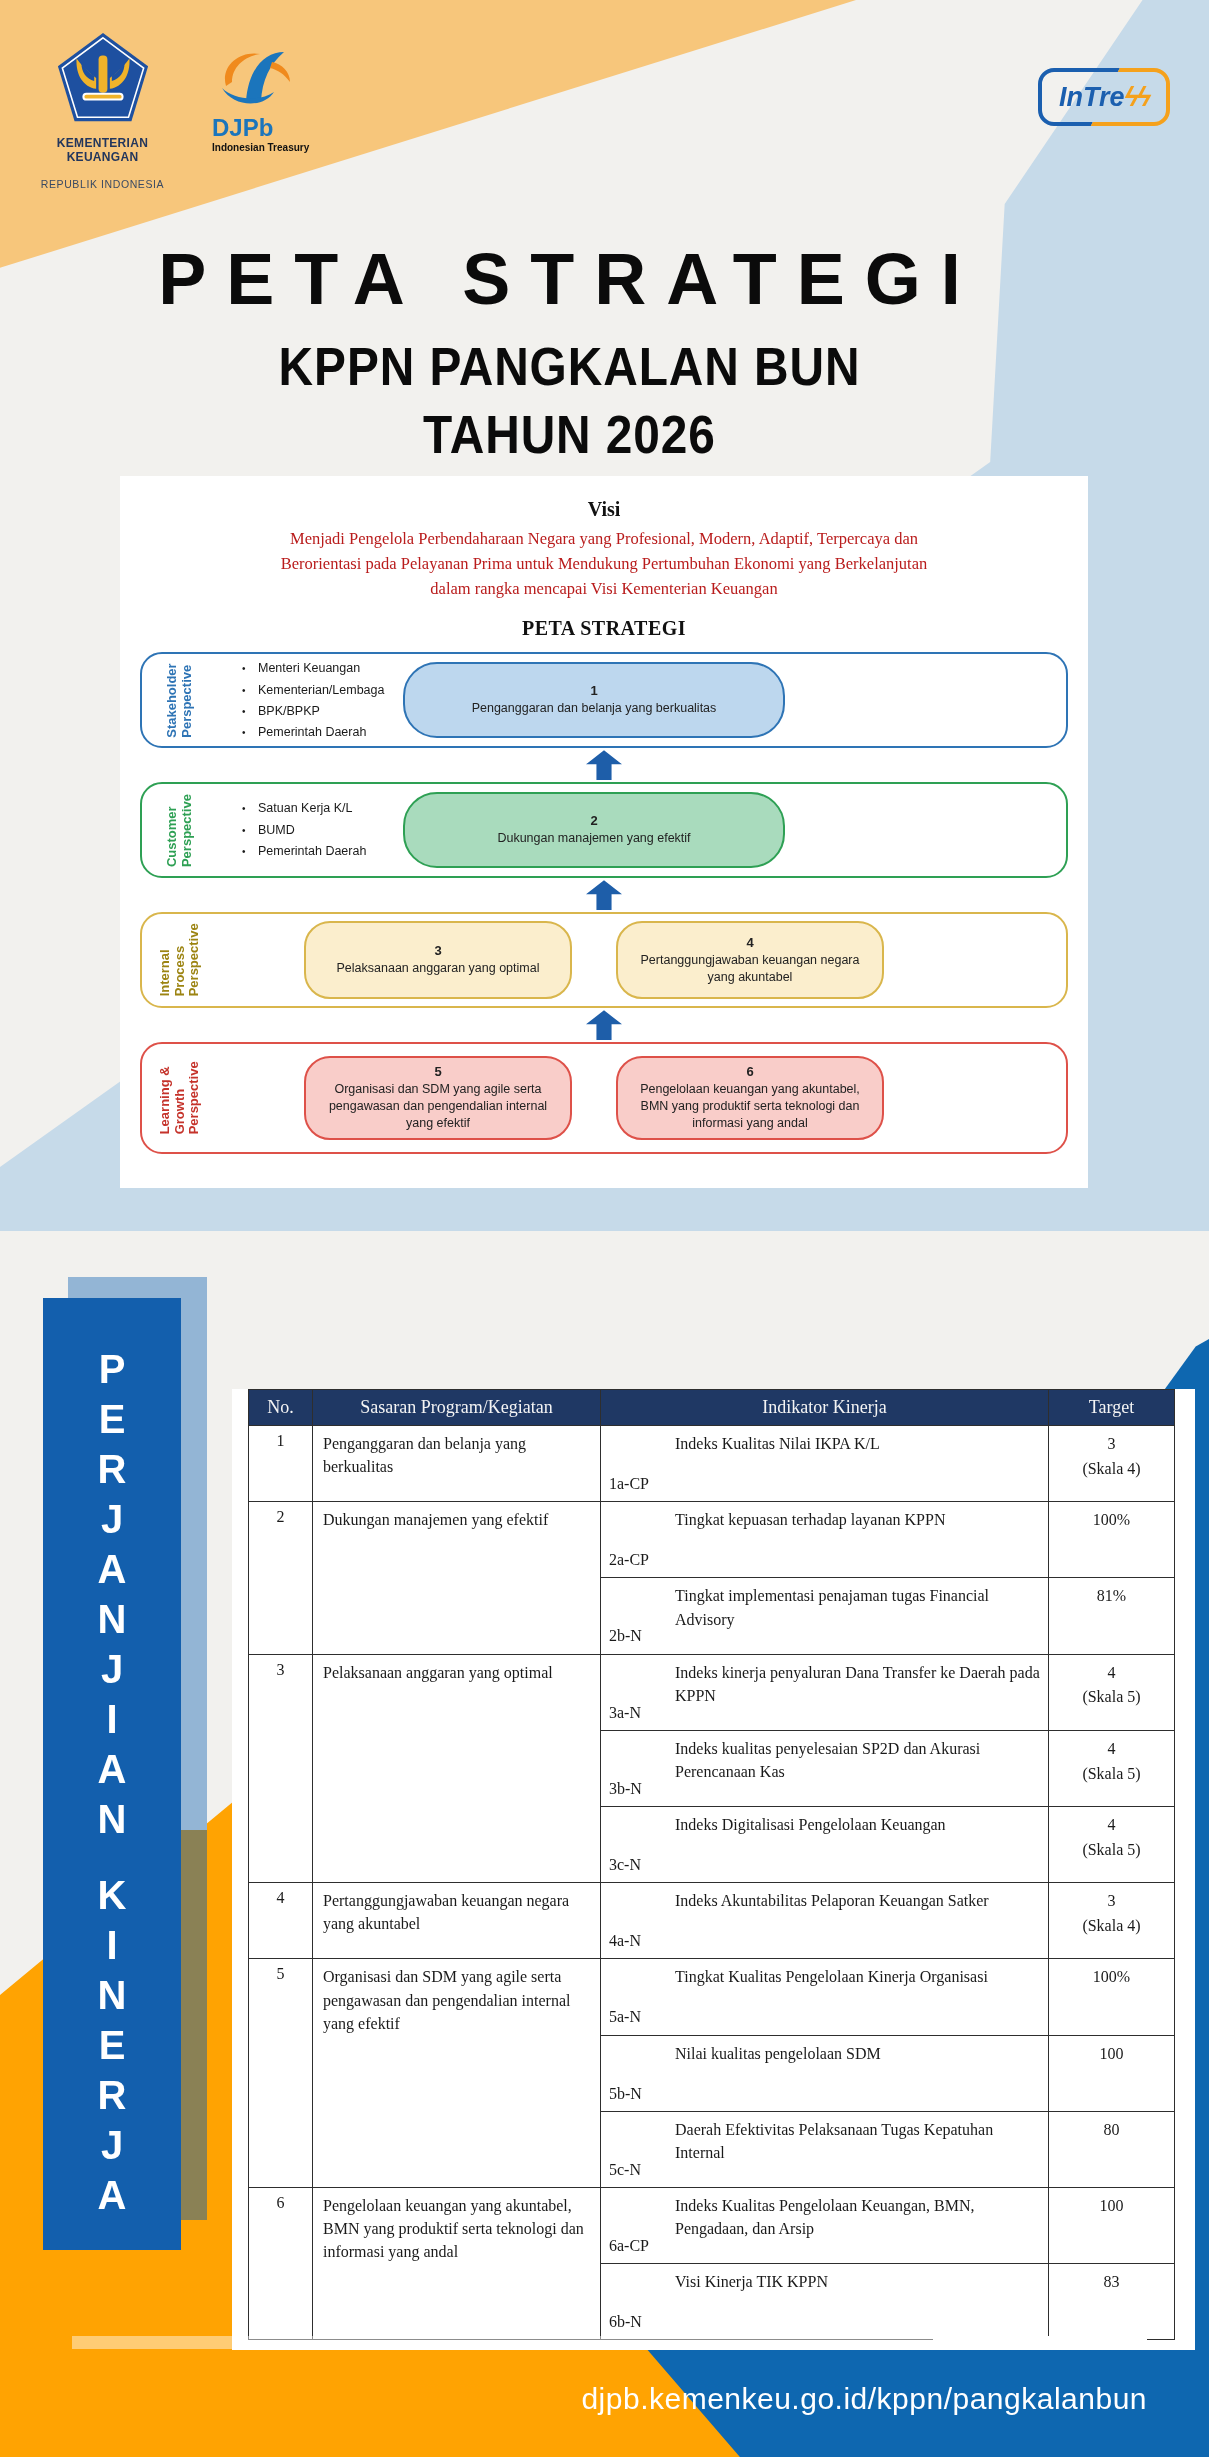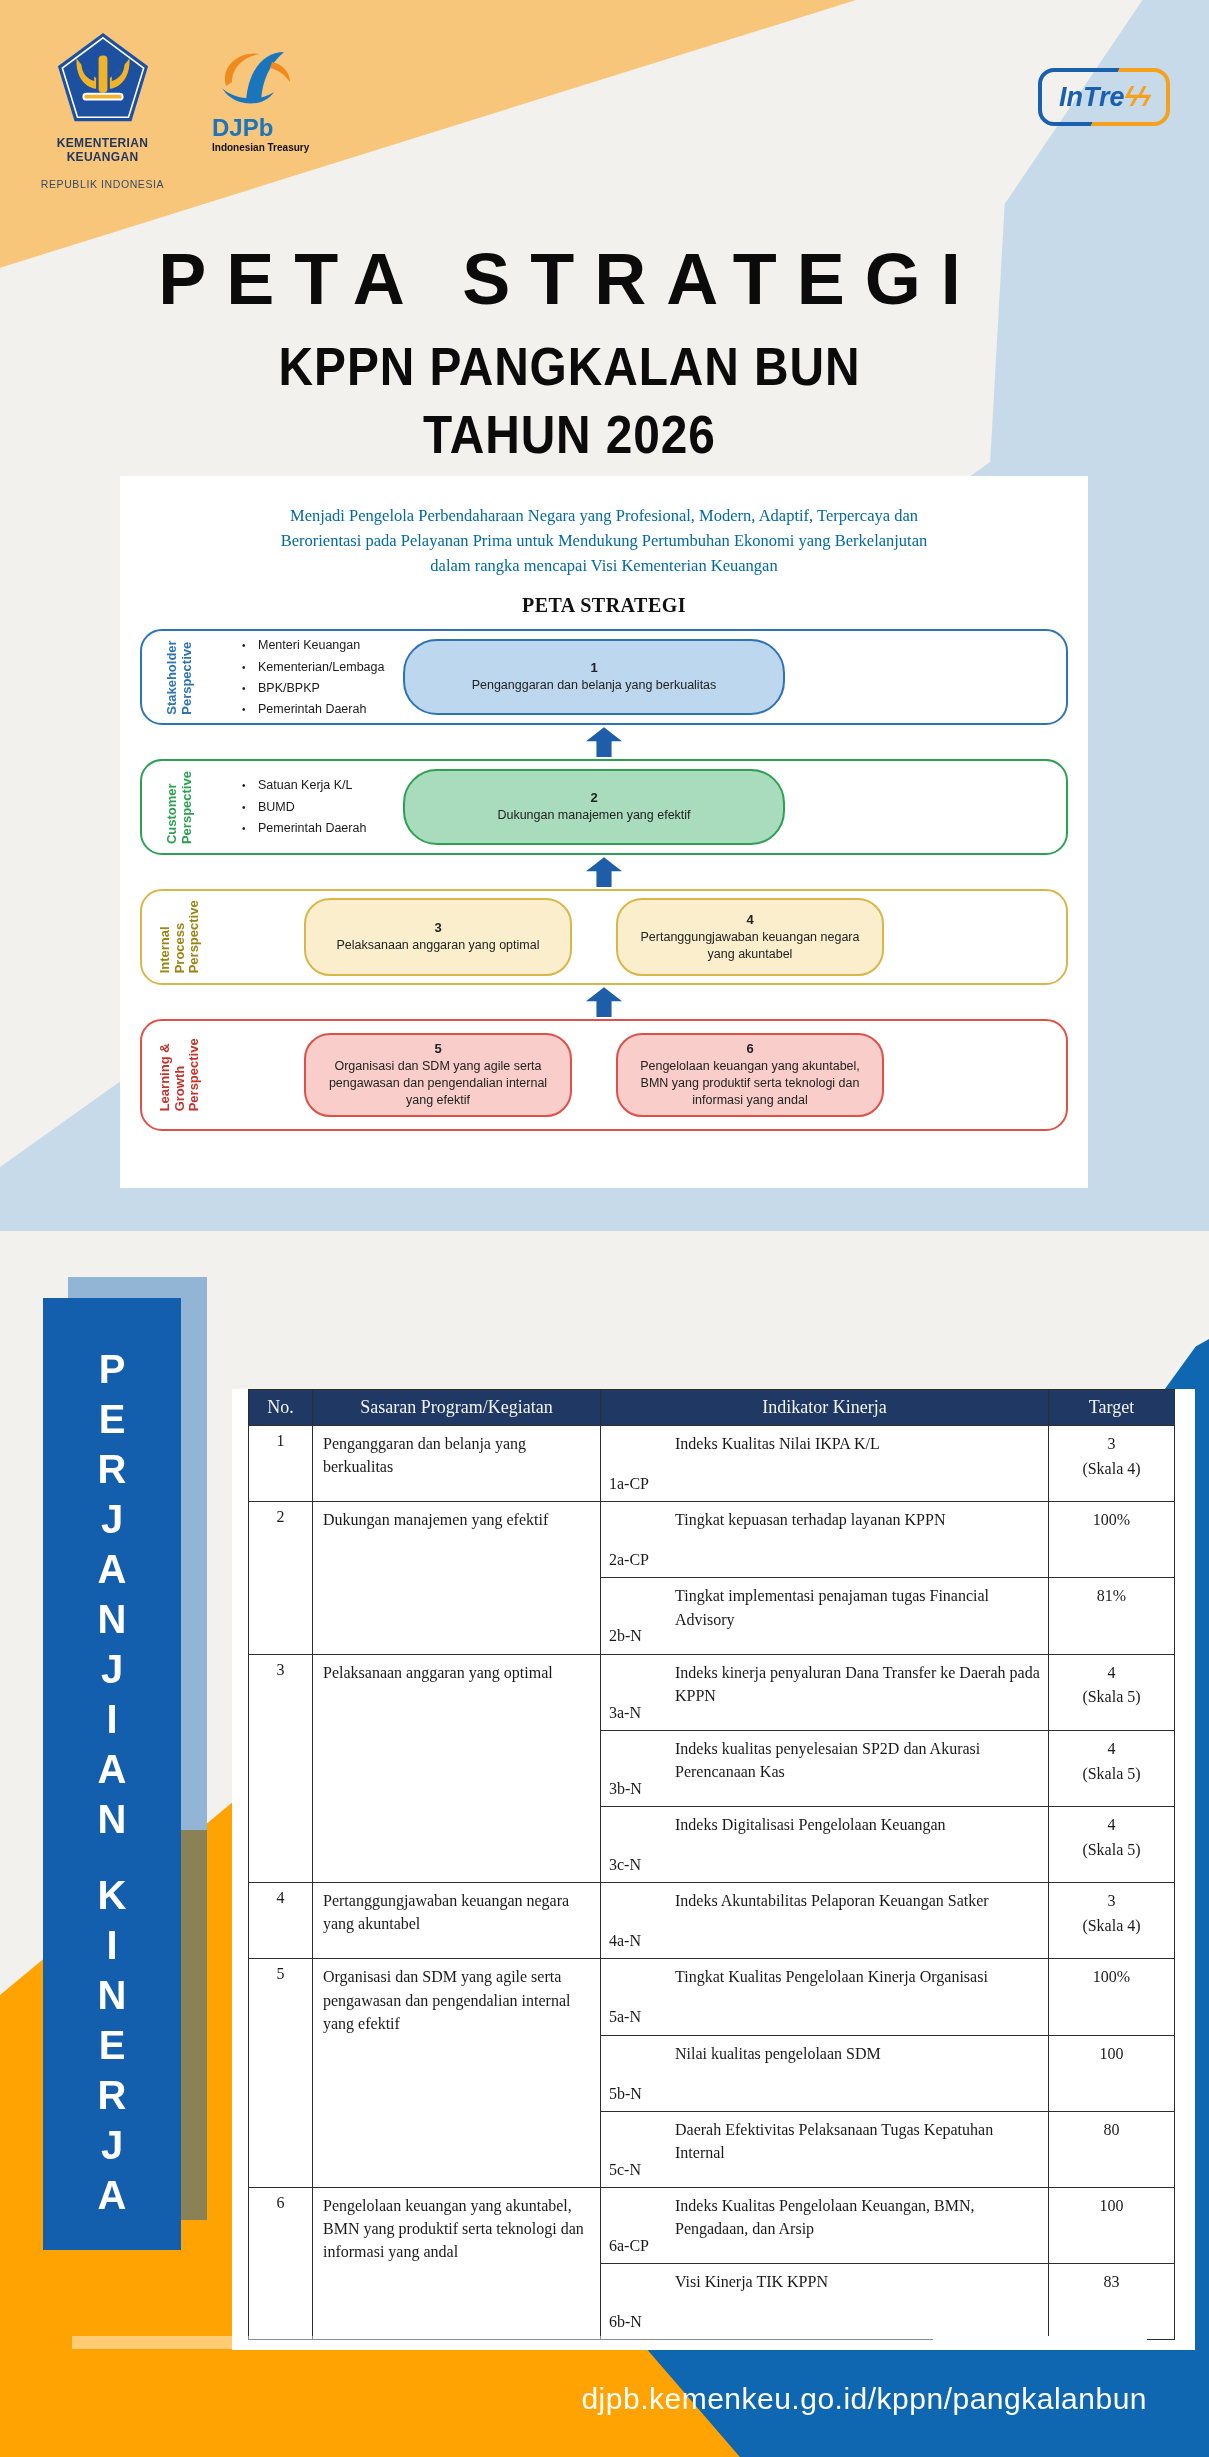--- a/index.html
+++ b/index.html
@@ -32,21 +32,21 @@
           font-size:72px;font-weight:800;letter-spacing:20px;}
   .title2{position:absolute;left:0;right:70px;top:336px;text-align:center;color:#0b0b0b;
           font-size:52px;font-weight:800;letter-spacing:1px;transform:scale(.92,1.04);}
   .title3{position:absolute;left:0;right:70px;top:404px;text-align:center;color:#0b0b0b;
           font-size:52px;font-weight:800;letter-spacing:1px;transform:scale(.92,1.04);}
   
   .smap-card{position:absolute;left:120px;top:476px;width:968px;height:712px;background:#fff;
              box-sizing:border-box;padding:22px 20px;}
   .visi-h{text-align:center;font-family:"Liberation Serif",serif;font-weight:bold;font-size:20px;color:#111;}
   .visi-p{width:690px;margin:6px auto 0;text-align:center;font-family:"Liberation Serif",serif;
-          font-size:16.5px;line-height:1.5;color:#0369a1;}
+          font-size:16.5px;line-height:1.5;color:#b91c1c;}
   .map-h{text-align:center;font-family:"Liberation Serif",serif;font-weight:bold;font-size:20px;
          color:#111;margin-top:16px;letter-spacing:.5px;}
   .rows{margin-top:12px;}
   .prow{position:relative;height:96px;border:2px solid #888;border-radius:22px;box-sizing:border-box;}
   .prow.tall{height:112px;}
   .vlabel-wrap{position:absolute;left:6px;top:0;bottom:0;width:62px;display:flex;align-items:center;justify-content:center;}
   .vlabel{transform:rotate(-90deg);font-size:13px;font-weight:bold;line-height:1.12;text-align:left;white-space:nowrap;}
   .bullets{position:absolute;left:100px;top:50%;transform:translateY(-50%);margin:0;padding:0;list-style:none;width:220px;}
   .bullet-item{font-size:12.5px;color:#1a1a1a;line-height:1.7;display:flex;}
   .bullet-item .dot{width:16px;font-size:10px;padding-top:2px;}
@@ -129,20 +129,21 @@
       <span class="in-part">InTre</span>
         <span class="ss-part">ϟϟ</span>
     </div>
   </div>
 
   <div class="title1">PETA STRATEGI</div>
   <div class="title2">KPPN PANGKALAN BUN</div>
   <div class="title3">TAHUN 2026</div>
 
   <div class="smap-card">
+    <div class="visi-h">Visi</div>
     <div class="visi-p">Menjadi Pengelola Perbendaharaan Negara yang Profesional, Modern, Adaptif, Terpercaya dan Berorientasi pada Pelayanan Prima untuk Mendukung Pertumbuhan Ekonomi yang Berkelanjutan dalam rangka mencapai Visi Kementerian Keuangan</div>
     <div class="map-h">PETA STRATEGI</div>
     <div class="rows" id="perspective-rows">
         <div class="prow" style="border-color: rgb(46, 116, 181);">
     <div class="vlabel-wrap">
             <div class="vlabel" style="color: rgb(46, 116, 181);">
               <div>Stakeholder</div>
               <div>Perspective</div>
             </div>
           </div>

